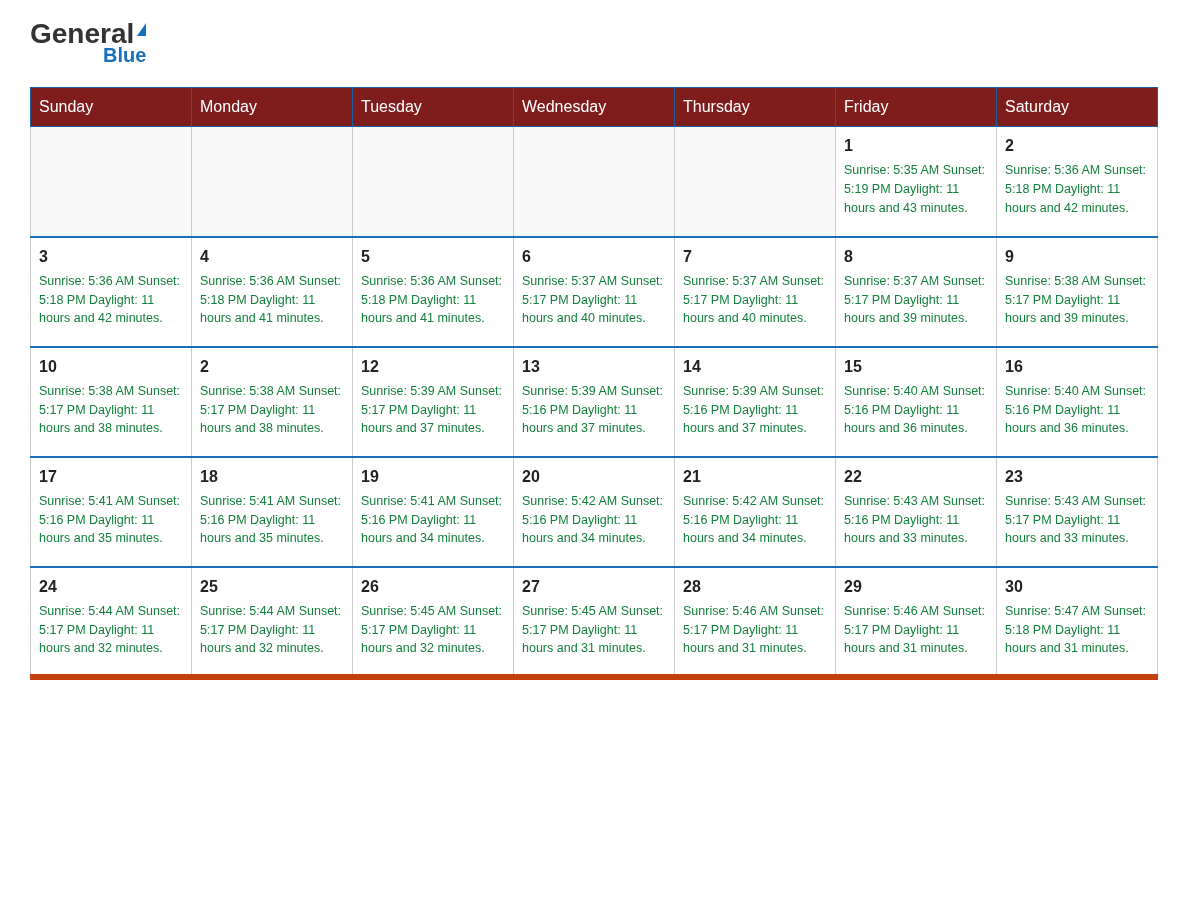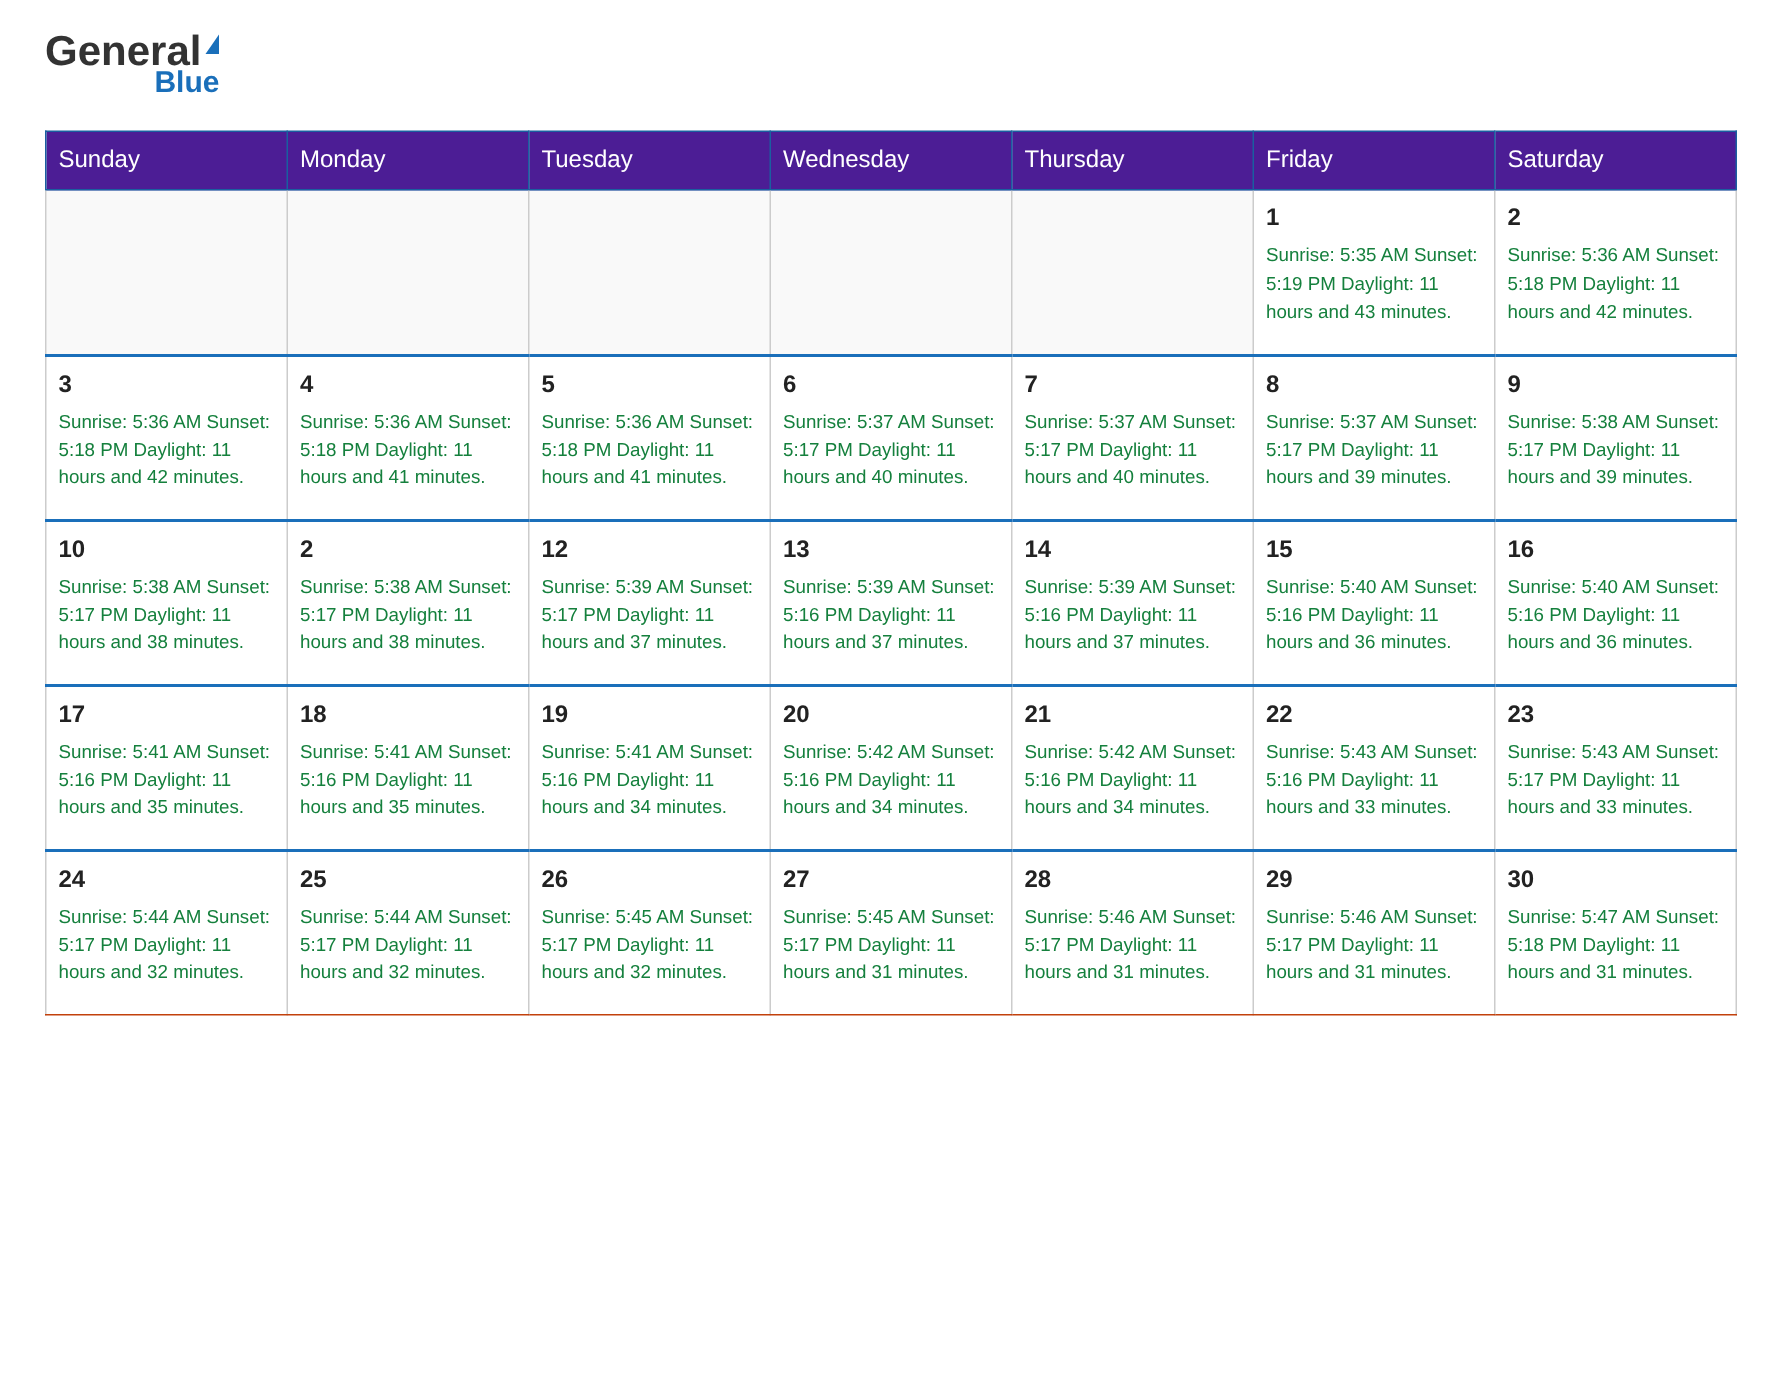--- a/index.html
+++ b/index.html
@@ -48,21 +48,21 @@
       font-size: 22px;
       color: #555;
       margin-top: 4px;
     }
     .calendar {
       width: 100%;
       border-collapse: collapse;
       border: 1px solid #aaa;
     }
     .calendar th {
-      background: #4c1d95;
+      background: #7f1d1d;
       color: #fff;
       padding: 10px 8px;
       text-align: left;
       font-size: 16px;
       font-weight: normal;
       border: 1px solid #1a5fa0;
     }
     .calendar td {
       vertical-align: top;
       padding: 8px;
@@ -85,21 +85,21 @@
     }
     .day-info {
       color: #15803d;
       font-size: 12.5px;
       line-height: 1.5;
     }
     .calendar tr td {
       border-bottom: 2px solid #1a6fba;
     }
     .calendar tbody tr:last-child td {
-      border-bottom: 1px solid #c2410c;
+      border-bottom: 6px solid #c2410c;
     }
   </style>
 </head>
 <body>
 
 <div class="header">
   <div class="logo">
     <div class="logo-text">
       General<span style="display:inline-block;width:0;height:0;border-left:9px solid transparent;border-right:0px solid transparent;border-bottom:13px solid #1a6fba;margin-left:3px;vertical-align:top;margin-top:3px;"></span>
     </div>

